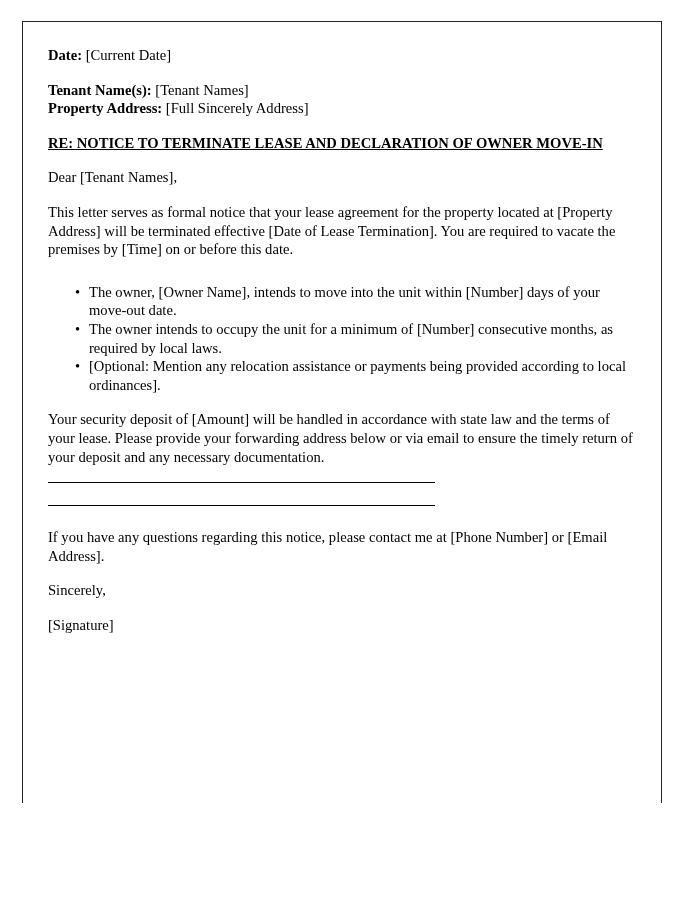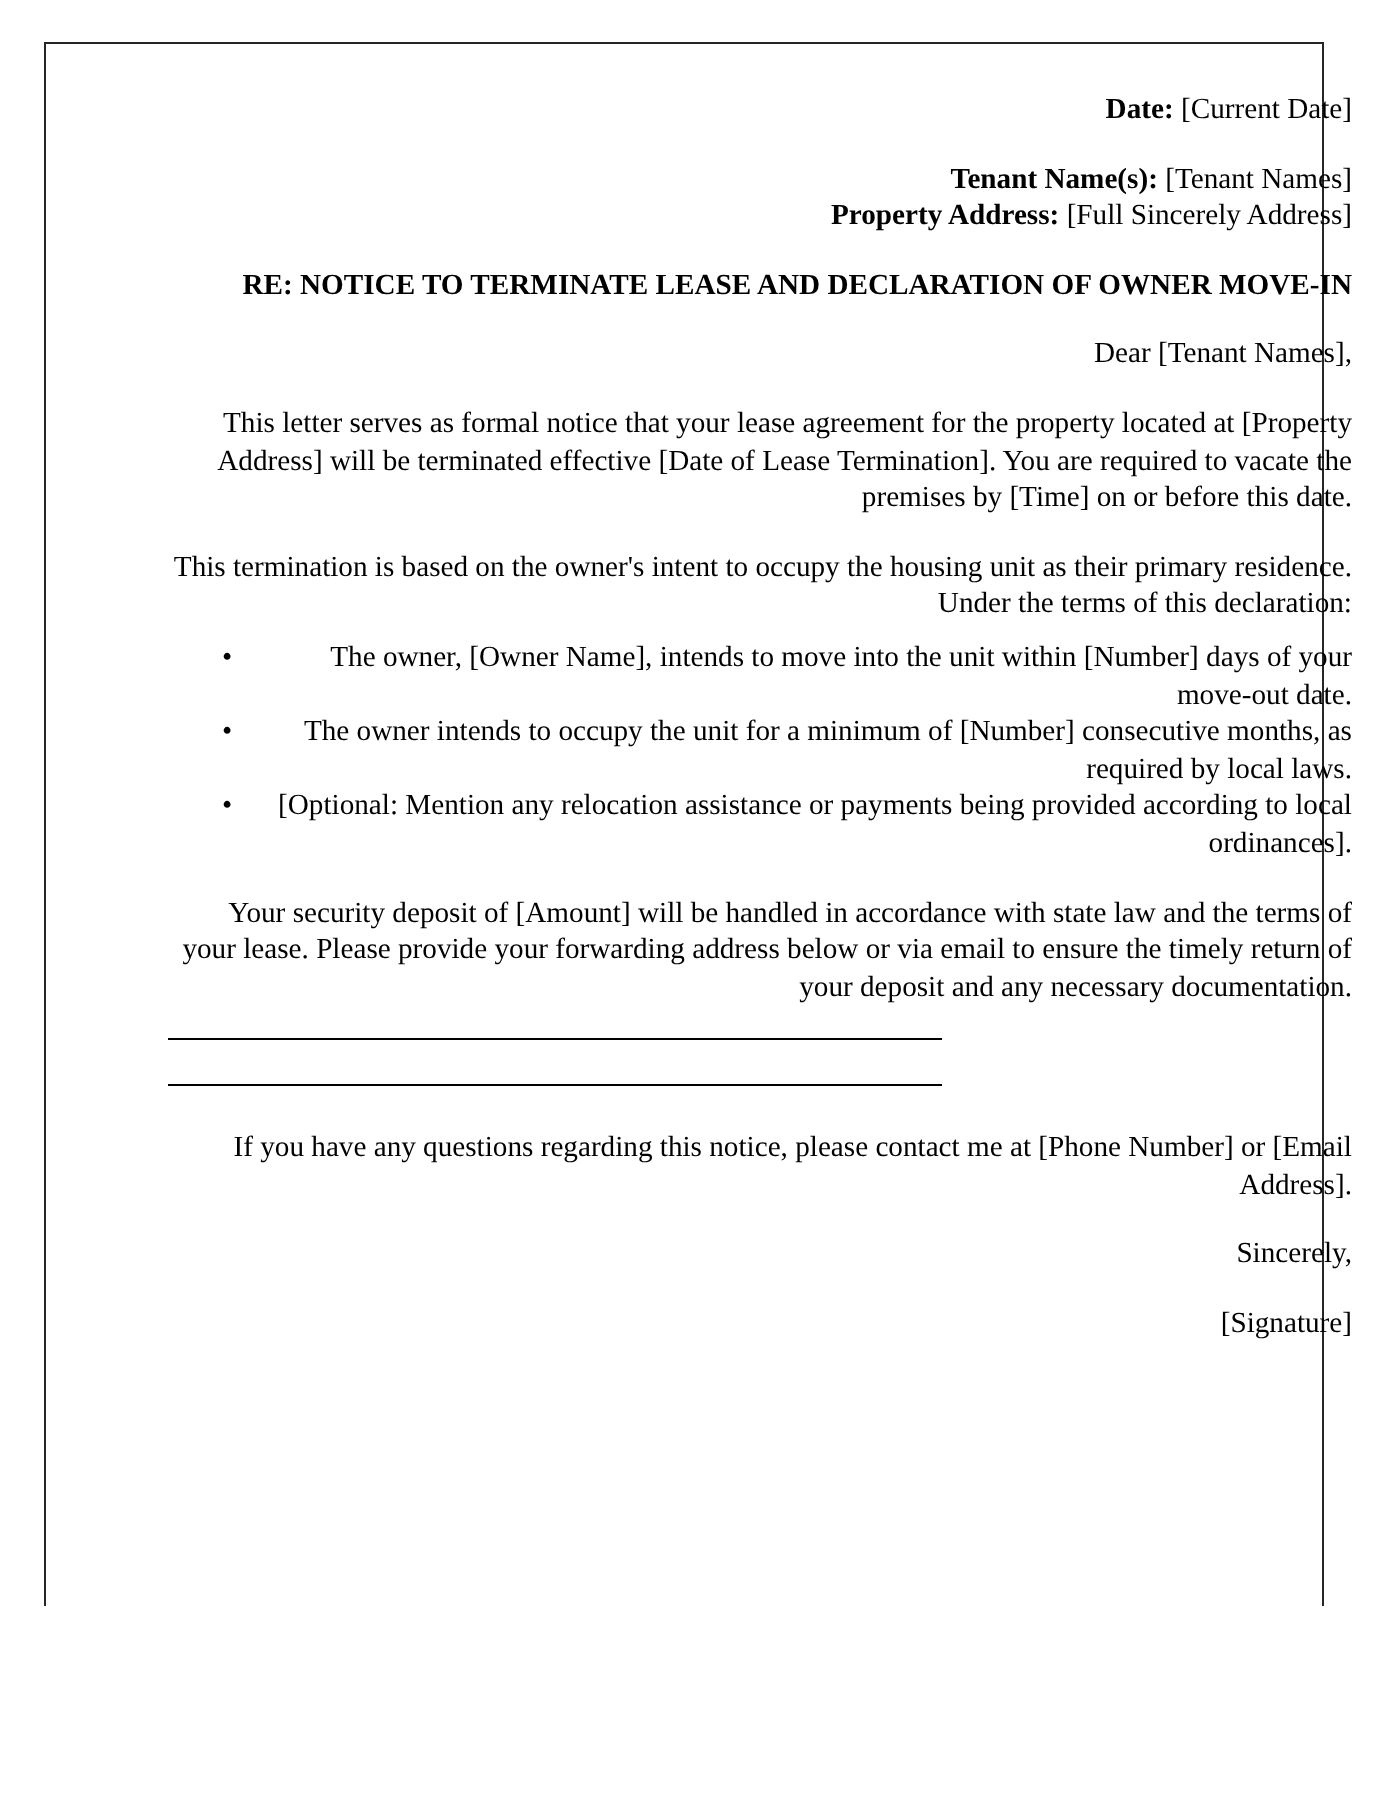--- a/index.html
+++ b/index.html
@@ -29,41 +29,41 @@
     background: #ffffff;
   }
 
   #doc-body {
     position: absolute;
     left: 25px;
     top: 24px;
     width: 592px;
     font-size: 14.6px;
     line-height: 18.6px;
-    text-align: right;
-    margin-left: 36px;
+    text-align: left;
   }
 
   .block {
     margin: 0 0 16px 0;
   }
   .block.tight {
     margin-bottom: 0;
   }
   .line {
     display: block;
   }
   b, .b {
     font-weight: bold;
   }
 
   .heading {
     font-weight: bold;
     margin: 0 0 16px 0;
     line-height: 18.6px;
+    text-decoration: underline;
   }
 
   ul.bullets {
     margin: 0 0 16px 0;
     padding: 0 0 0 41px;
     list-style: none;
   }
   ul.bullets > li {
     position: relative;
     margin: 0 0 0 0;
@@ -114,21 +114,20 @@
       <span class="line"><b>Tenant Name(s):</b> <span>[Tenant Names]</span></span>
       <span class="line"><b>Property Address:</b> <span>[Full Sincerely Address]</span></span>
     </div>
 
     <div class="heading">RE: NOTICE TO TERMINATE LEASE AND DECLARATION OF OWNER MOVE-IN</div>
 
     <div class="block">Dear [Tenant Names],</div>
 
     <div class="block">This letter serves as formal notice that your lease agreement for the property located at [Property Address] will be terminated effective [Date of Lease Termination]. You are required to vacate the premises by [Time] on or before this date.</div>
 
-    <div class="block tight">This termination is based on the owner's intent to occupy the housing unit as their primary residence. Under the terms of this declaration:</div>
 
     <div class="spacer-before-list"></div>
 
     <ul class="bullets">
       <li>The owner, [Owner Name], intends to move into the unit within [Number] days of your move-out date.</li>
       <li>The owner intends to occupy the unit for a minimum of [Number] consecutive months, as required by local laws.</li>
       <li>[Optional: Mention any relocation assistance or payments being provided according to local ordinances].</li>
     </ul>
 
 

